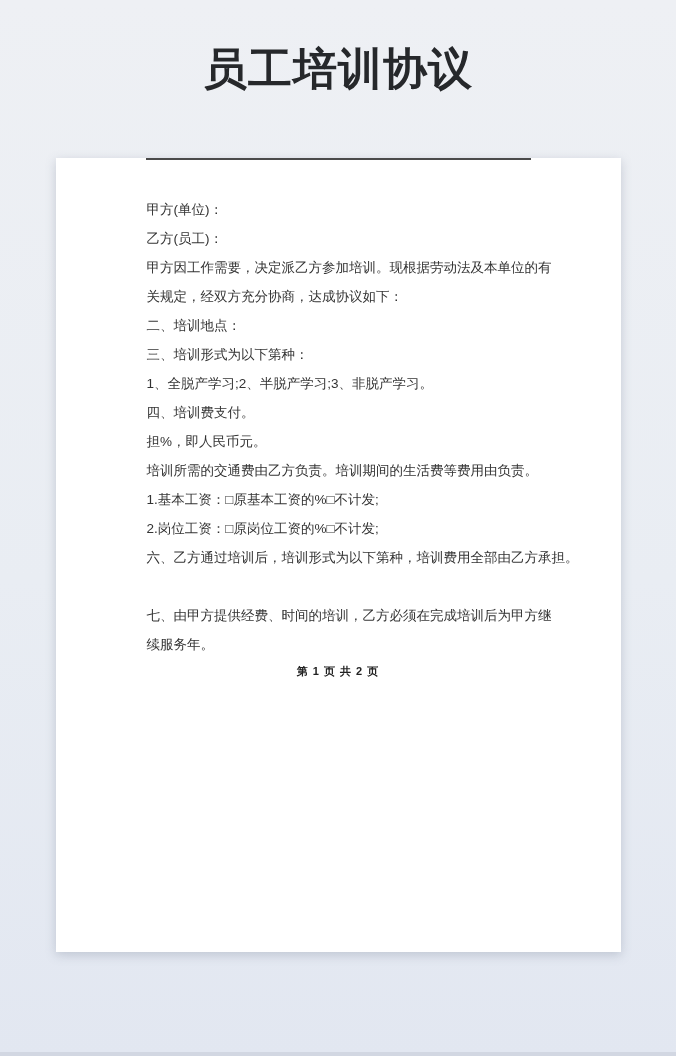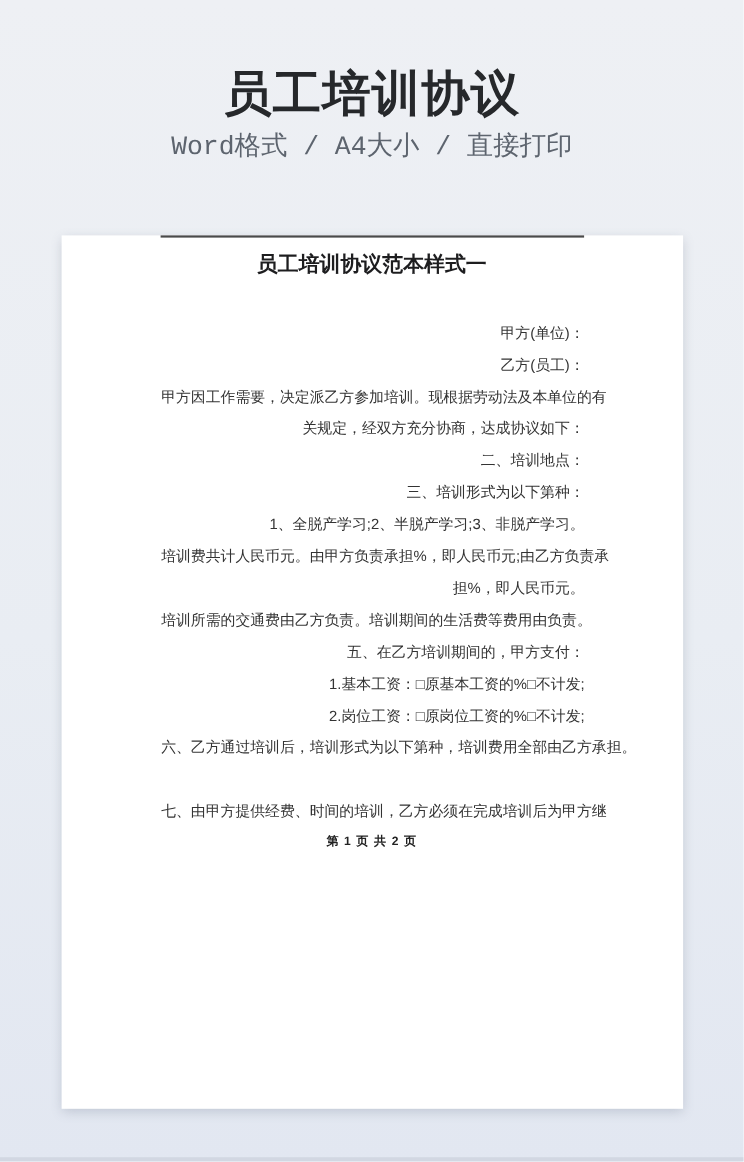--- a/index.html
+++ b/index.html
@@ -8,23 +8,22 @@
   }
   body {
     width: 676px;
     height: 1056px;
     overflow: hidden;
     position: relative;
     font-family: "Liberation Sans", "DejaVu Sans", sans-serif;
     background: linear-gradient(180deg, #eef0f4 0%, #e9edf3 55%, #e2e7f1 100%);
   }
   .header {
-    padding-top: 64px;
+    padding-top: 44px;
     text-align: center;
-    font-family: Liberation Mono, monospace;
   }
   .header-title {
     font-size: 44px;
     line-height: 50px;
     font-weight: 900;
     color: #26282b;
     letter-spacing: 1px;
   }
   .header-subtitle {
     margin-top: 6px;
@@ -58,21 +57,20 @@
   }
   .doc-body {
     margin: 35px 89px 0 91px;
     font-size: 13.5px;
     color: #333333;
   }
   .doc-line {
     min-height: 29px;
     line-height: 29px;
     white-space: nowrap;
-    text-align: right;
   }
   .doc-footer {
     margin-top: 5px;
     text-align: center;
     font-size: 11px;
     font-weight: 700;
     color: #222222;
     letter-spacing: 1px;
   }
   .bottom-strip {
@@ -82,40 +80,38 @@
     width: 100%;
     height: 4px;
     background: #d2d7e2;
   }
 </style>
 </head>
 <body>
 
 <div class="header">
   <div class="header-title">员工培训协议</div>
-  <div class="header-subtitle">Word格式 / A4大小 / 直接打印</div>
 </div>
 
 <div class="doc-page">
   <hr class="doc-divider">
-  <div class="doc-title">员工培训协议范本样式一</div>
   <div class="doc-body">
       <div class="doc-line">甲方(单位)：</div>
       <div class="doc-line">乙方(员工)：</div>
       <div class="doc-line">甲方因工作需要，决定派乙方参加培训。现根据劳动法及本单位的有</div>
       <div class="doc-line">关规定，经双方充分协商，达成协议如下：</div>
       <div class="doc-line">二、培训地点：</div>
       <div class="doc-line">三、培训形式为以下第种：</div>
       <div class="doc-line">1、全脱产学习;2、半脱产学习;3、非脱产学习。</div>
-      <div class="doc-line">培训费共计人民币元。由甲方负责承担%，即人民币元;由乙方负责承</div>
+      <div class="doc-line">四、培训费支付。</div>
       <div class="doc-line">担%，即人民币元。</div>
       <div class="doc-line">培训所需的交通费由乙方负责。培训期间的生活费等费用由负责。</div>
-      <div class="doc-line">五、在乙方培训期间的，甲方支付：</div>
       <div class="doc-line">1.基本工资：□原基本工资的%□不计发;</div>
       <div class="doc-line">2.岗位工资：□原岗位工资的%□不计发;</div>
       <div class="doc-line">六、乙方通过培训后，培训形式为以下第种，培训费用全部由乙方承担。</div>
       <div class="doc-line"></div>
       <div class="doc-line">七、由甲方提供经费、时间的培训，乙方必须在完成培训后为甲方继</div>
+      <div class="doc-line">续服务年。</div>
     </div>
   <div class="doc-footer">第 1 页 共 2 页</div>
 </div>
 
 <div class="bottom-strip"></div>
 
 </body></html>

